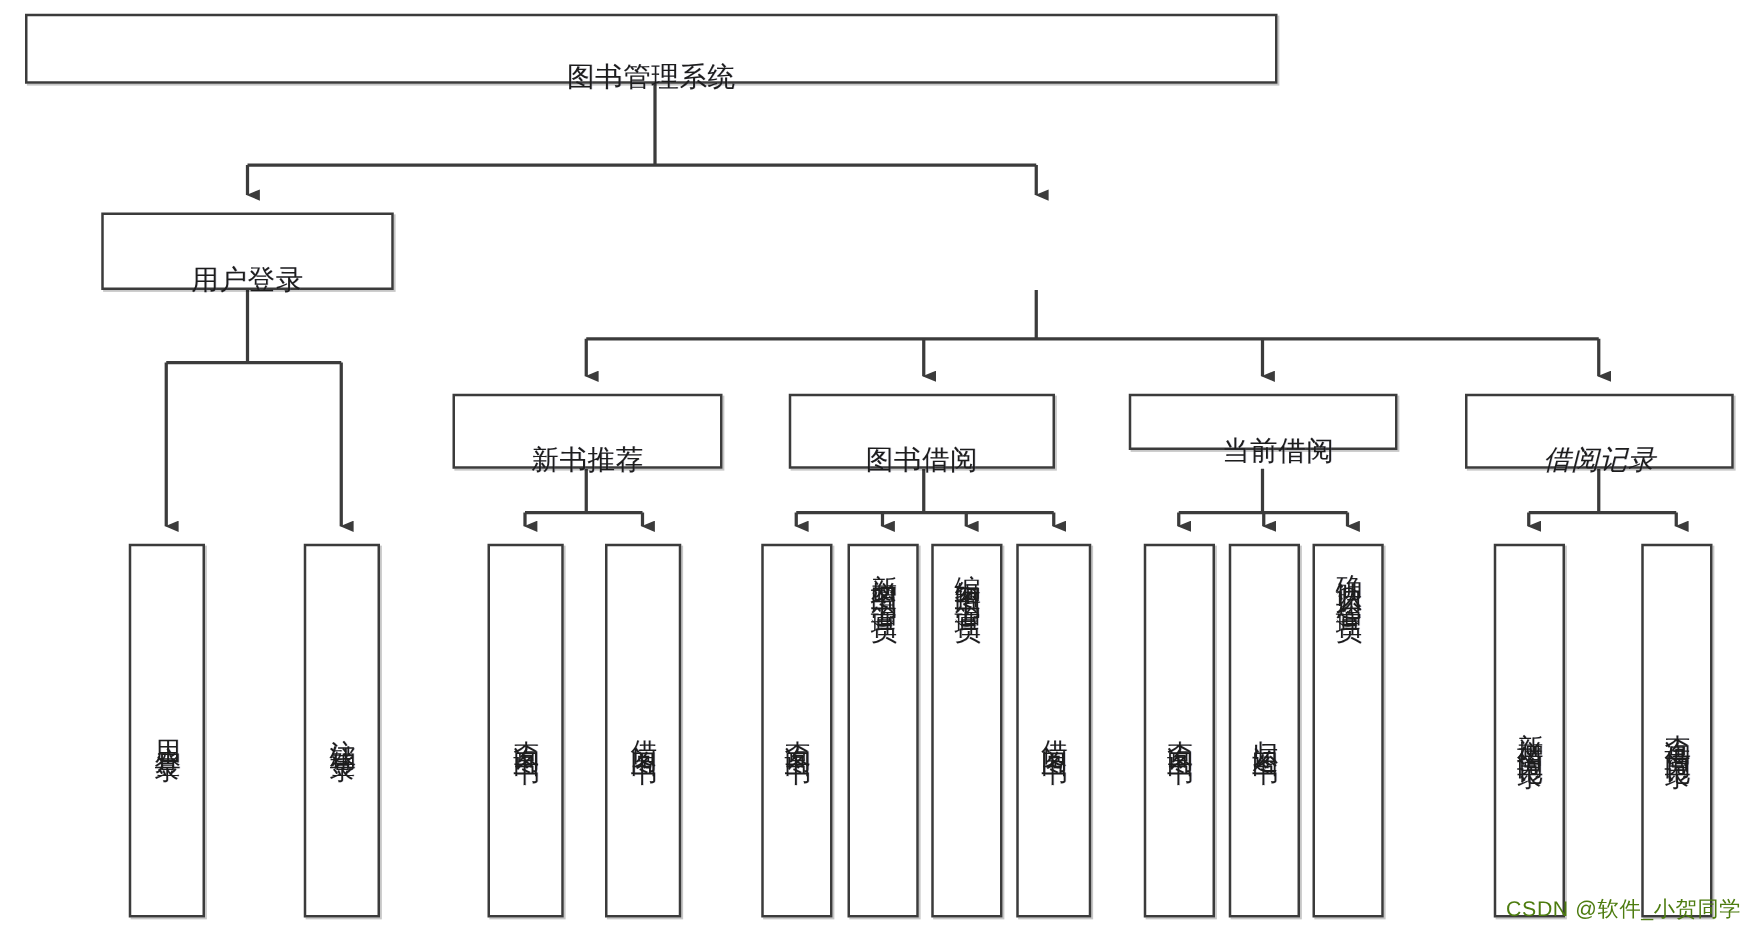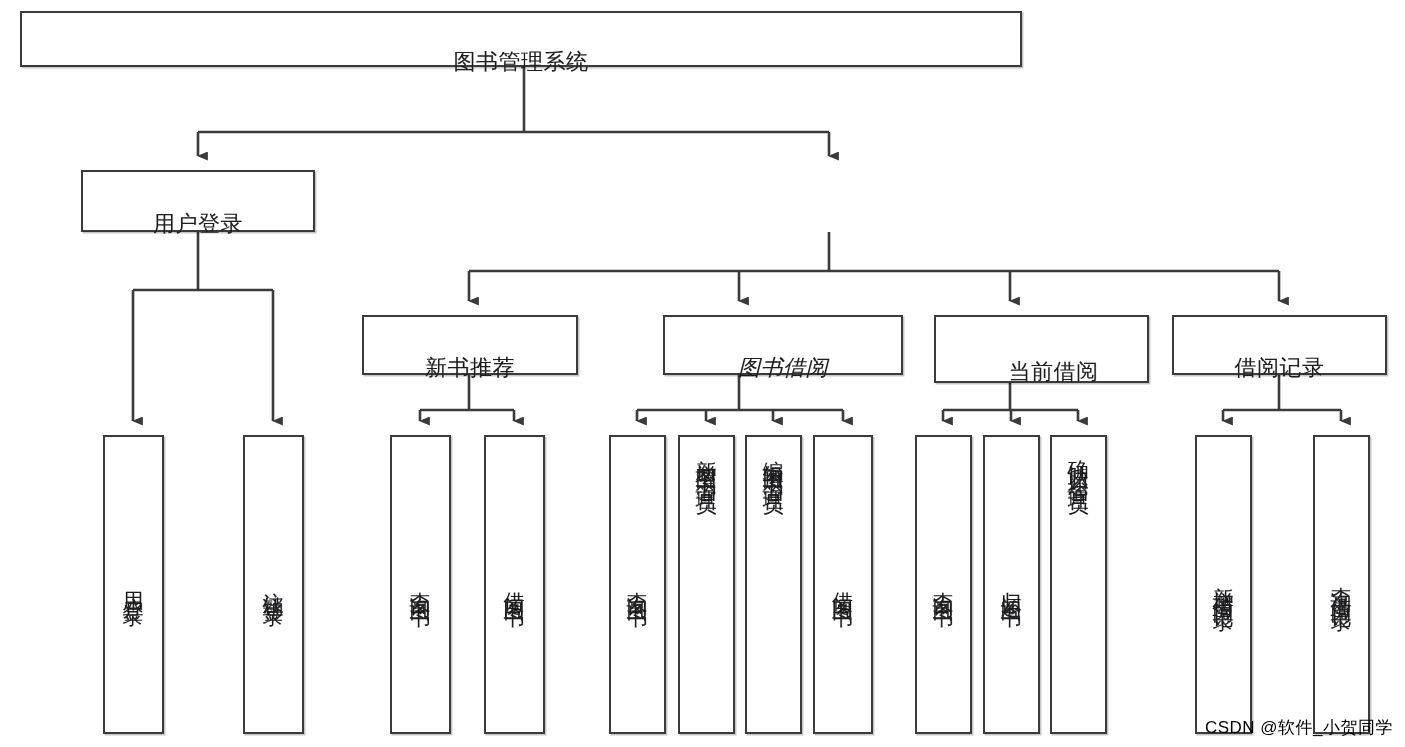--- a/index.html
+++ b/index.html
@@ -64,21 +64,21 @@
   }
   .leaf-box.center-text {
     align-items: center;
     padding-top: 0;
   }
   #watermark {
     position: absolute;
     right: 12px;
     bottom: 8px;
     font-size: 17px;
-    color: #000000;
+    color: #4d7c0f;
     letter-spacing: 0.5px;
     white-space: nowrap;
     font-family: "Liberation Sans", "DejaVu Sans", sans-serif;
   }
 </style>
 </head>
 <body>
 
 <div id="diagram-root">
 
@@ -136,27 +136,27 @@
     <span class="node-label-h">图书管理系统</span>
   </div>
 
   <div class="node-box" style="left:81px; top:170px; width:234px; height:62px;">
     <span class="node-label-h">用户登录</span>
   </div>
 
   <div class="node-box" style="left:362px; top:315px; width:216px; height:60px;">
     <span class="node-label-h">新书推荐</span>
   </div>
-  <div class="node-box" style="left:663px; top:315px; width:240px; height:60px;font-style:italic;">
+  <div class="node-box" style="left:631px; top:315px; width:213px; height:60px;">
     <span class="node-label-h">图书借阅</span>
   </div>
-  <div class="node-box" style="left:934px; top:315px; width:215px; height:68px;padding-left:24px;">
+  <div class="node-box" style="left:903px; top:315px; width:215px; height:45px;padding-left:24px;">
     <span class="node-label-h">当前借阅</span>
   </div>
-  <div class="node-box" style="left:1172px; top:315px; width:215px; height:60px;">
+  <div class="node-box" style="left:1172px; top:315px; width:215px; height:60px;font-style:italic;">
     <span class="node-label-h">借阅记录</span>
   </div>
 
   <div class="node-box leaf-box center-text" style="left:103px; top:435px; width:61px; height:299px;">
     <span class="node-label-v">用户登录</span>
   </div>
   <div class="node-box leaf-box center-text" style="left:243px; top:435px; width:61px; height:299px;">
     <span class="node-label-v">注销登录</span>
   </div>
 

